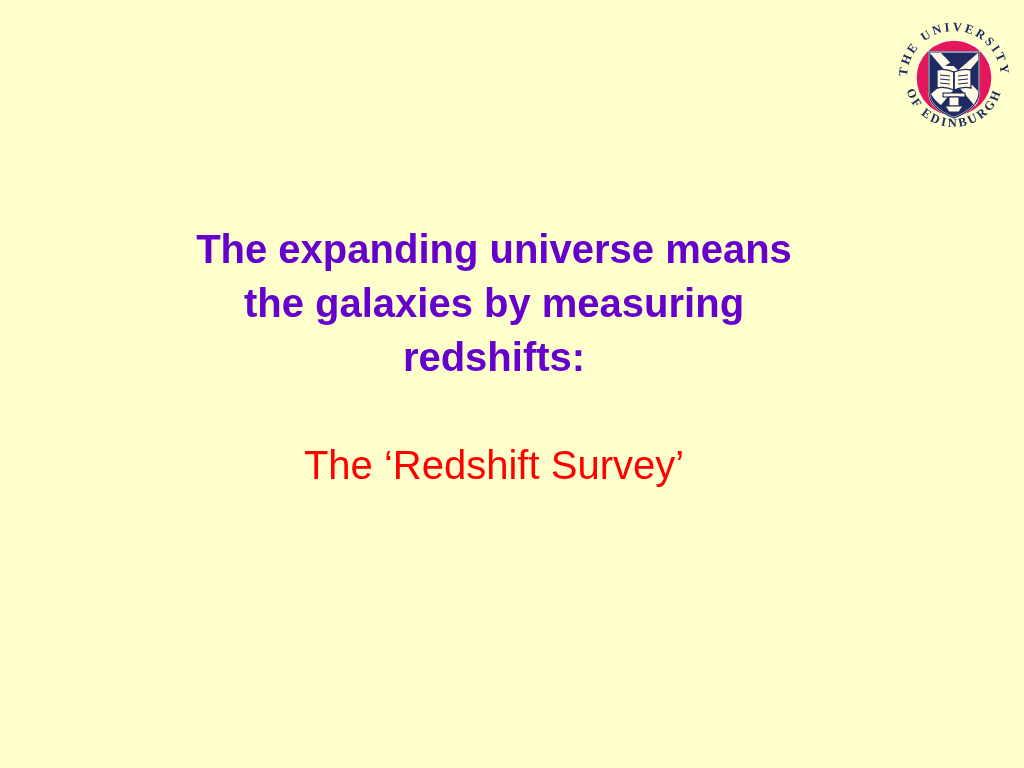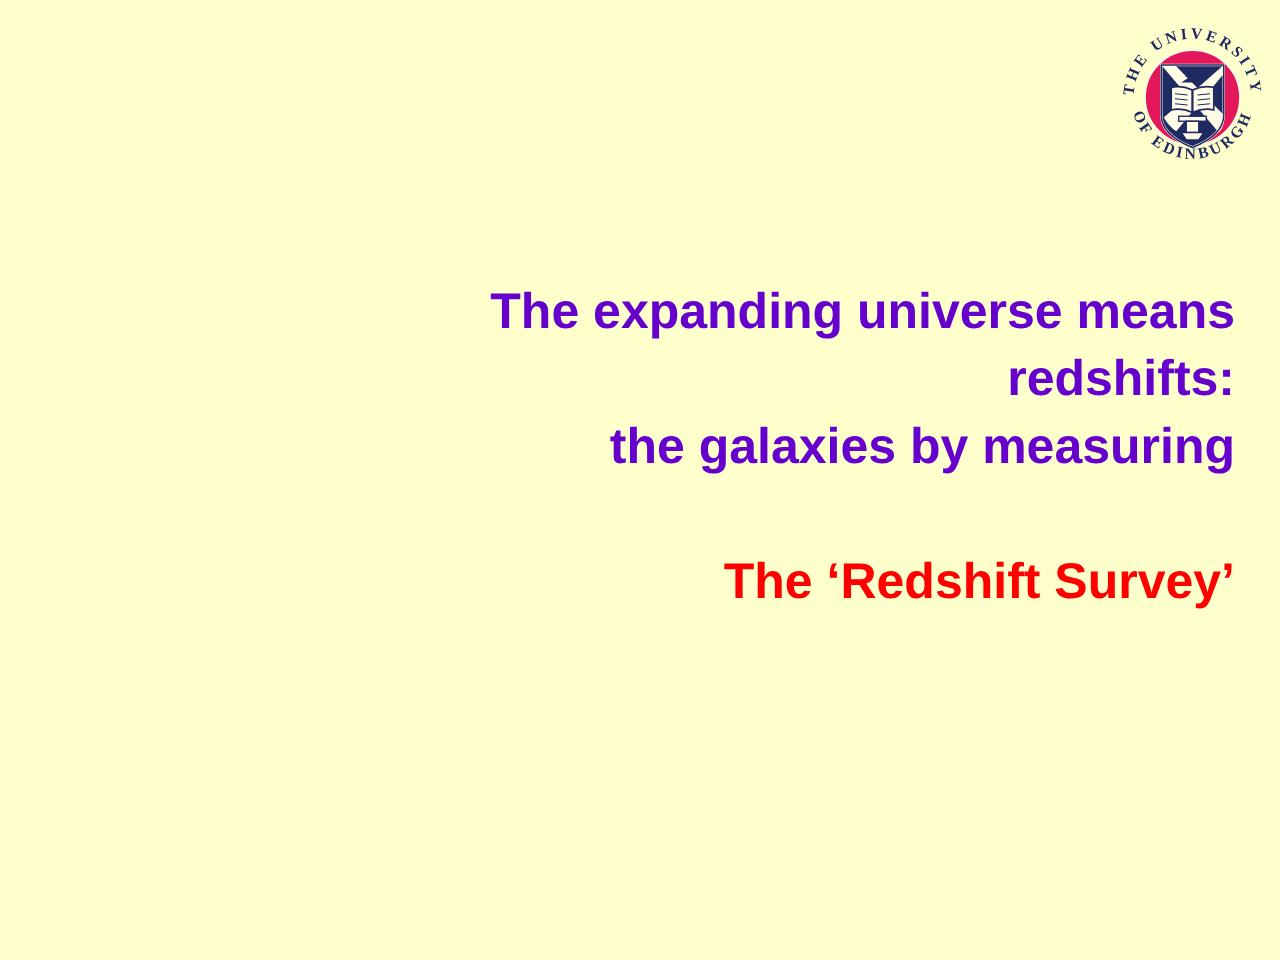--- a/index.html
+++ b/index.html
@@ -35,21 +35,21 @@
     width: 122px;
     height: 130px;
   }
 
   
   #text-block {
     position: absolute;
     left: 0px;
     top: 222px;
     width: 988px;
-    text-align: right;
+    text-align: center;
   }
 
   .body-line {
     display: block;
     font-family: "Liberation Sans", sans-serif;
     font-weight: bold;
     font-size: 40px;
     line-height: 54px;
     letter-spacing: 0px;
     white-space: pre;
@@ -62,21 +62,21 @@
   .spacer-line {
     display: block;
     height: 54px;
     line-height: 54px;
     font-size: 40px;
   }
 
   #accent-line {
     display: block;
     font-family: "Liberation Sans", sans-serif;
-    font-weight: bold;
+    font-weight: normal;
     font-size: 40px;
     line-height: 54px;
     color: #ff0000;
     white-space: pre;
   }
 </style>
 </head>
 <body>
 
 <div id="slide">
@@ -128,19 +128,19 @@
       <g fill="#fffbe6" stroke="#1f2a63" stroke-width="1.1">
         <rect x="50" y="85" width="22" height="4"></rect>
         <rect x="56" y="89" width="10" height="9"></rect>
         <path d="M 52,98 L 70,98 L 66,104 L 56,104 Z"></path>
       </g>
     </svg>
   </div>
 
   <div id="text-block">
     <span class="body-line purple">The expanding universe means</span>
+    <span class="body-line purple">the galaxies by measuring</span>
     <span class="body-line purple">redshifts:</span>
-    <span class="body-line purple">the galaxies by measuring</span>
     <span class="spacer-line">&nbsp;</span>
     <span id="accent-line">The ‘Redshift Survey’</span>
   </div>
 
 </div>
 
 </body></html>

